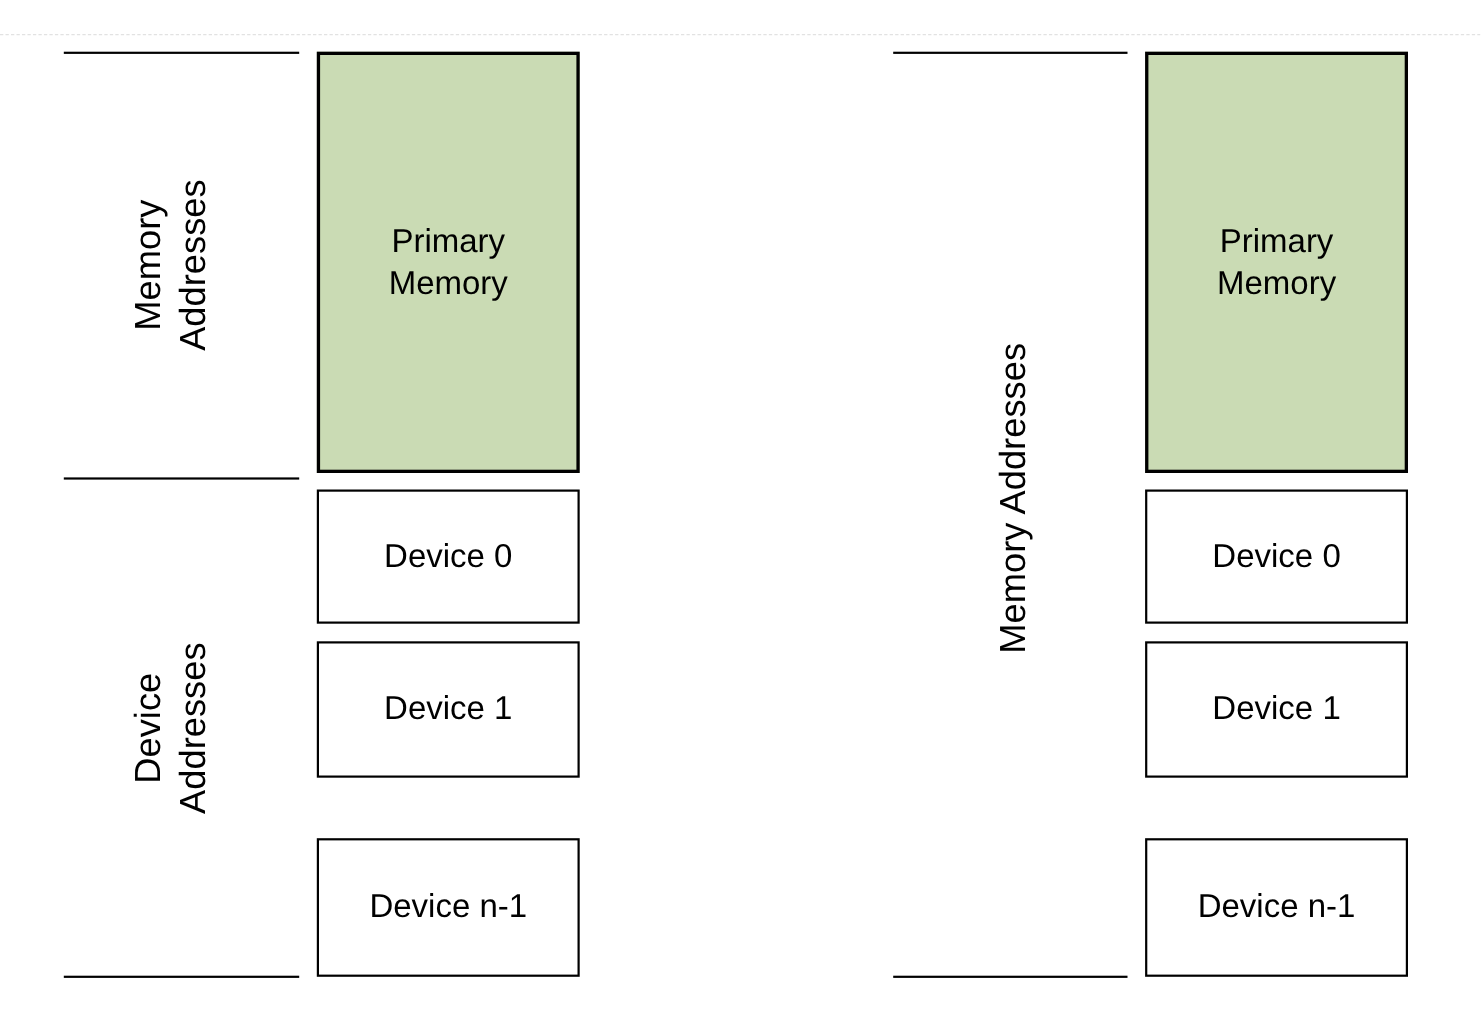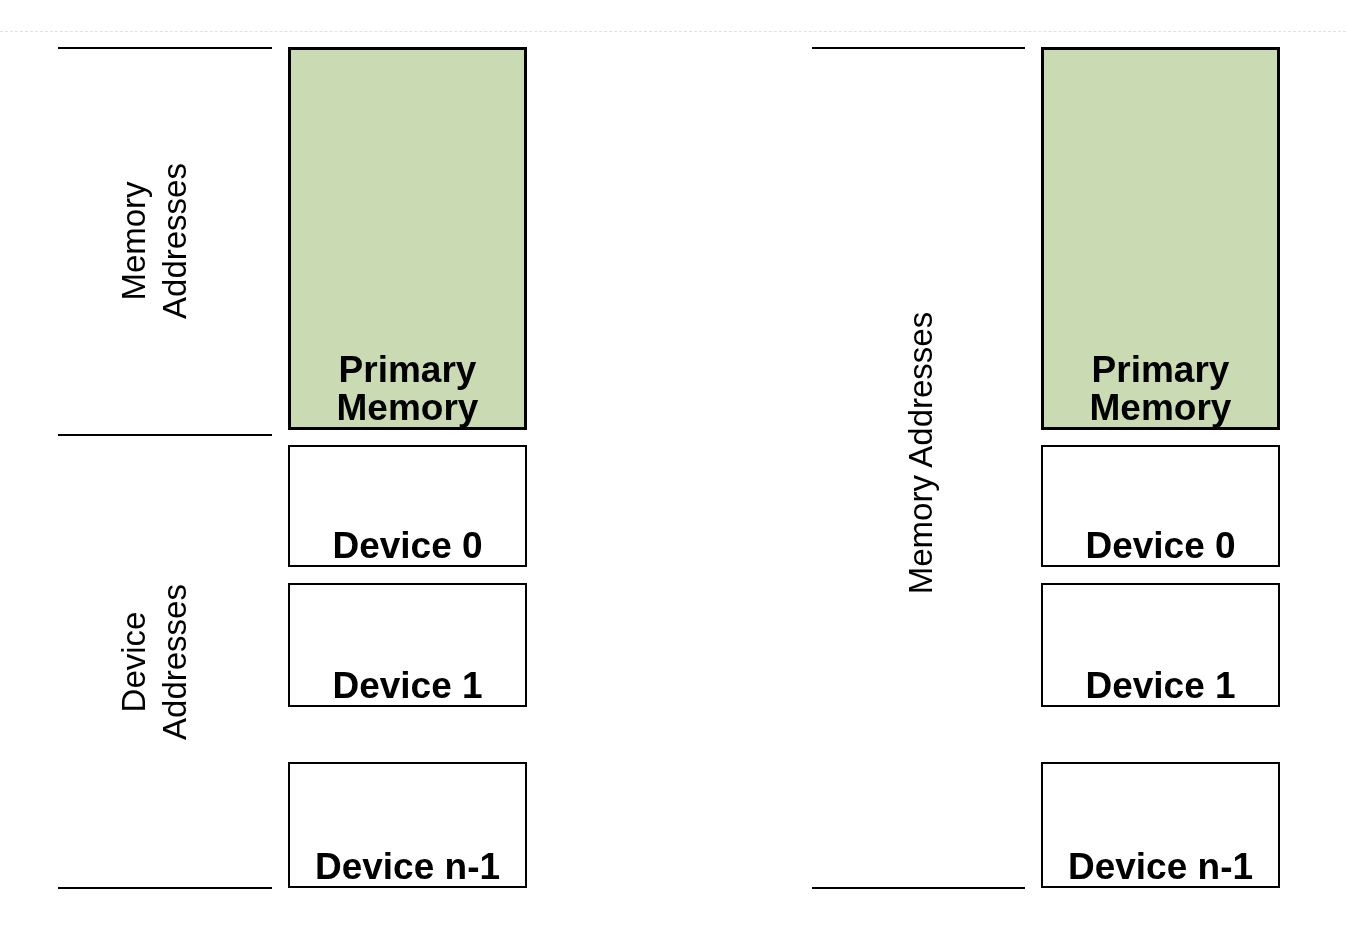--- a/index.html
+++ b/index.html
@@ -38,27 +38,26 @@
     line-height: 41px;
     white-space: pre-line;
     letter-spacing: 0px;
   }
   .block {
     position: absolute;
     box-sizing: border-box;
     border: 2.5px solid #000000;
     background: #ffffff;
     display: flex;
-    align-items: flex-end;
+    align-items: center;
     justify-content: center;
     text-align: center;
-    font-size: 37px;
+    font-size: 30px;
     line-height: 38px;
     white-space: pre-line;
-    font-weight: bold;
   }
   .block.memory {
     border-width: 3px;
   }
 </style>
 </head>
 <body>
 
 <div class="canvas">
 

